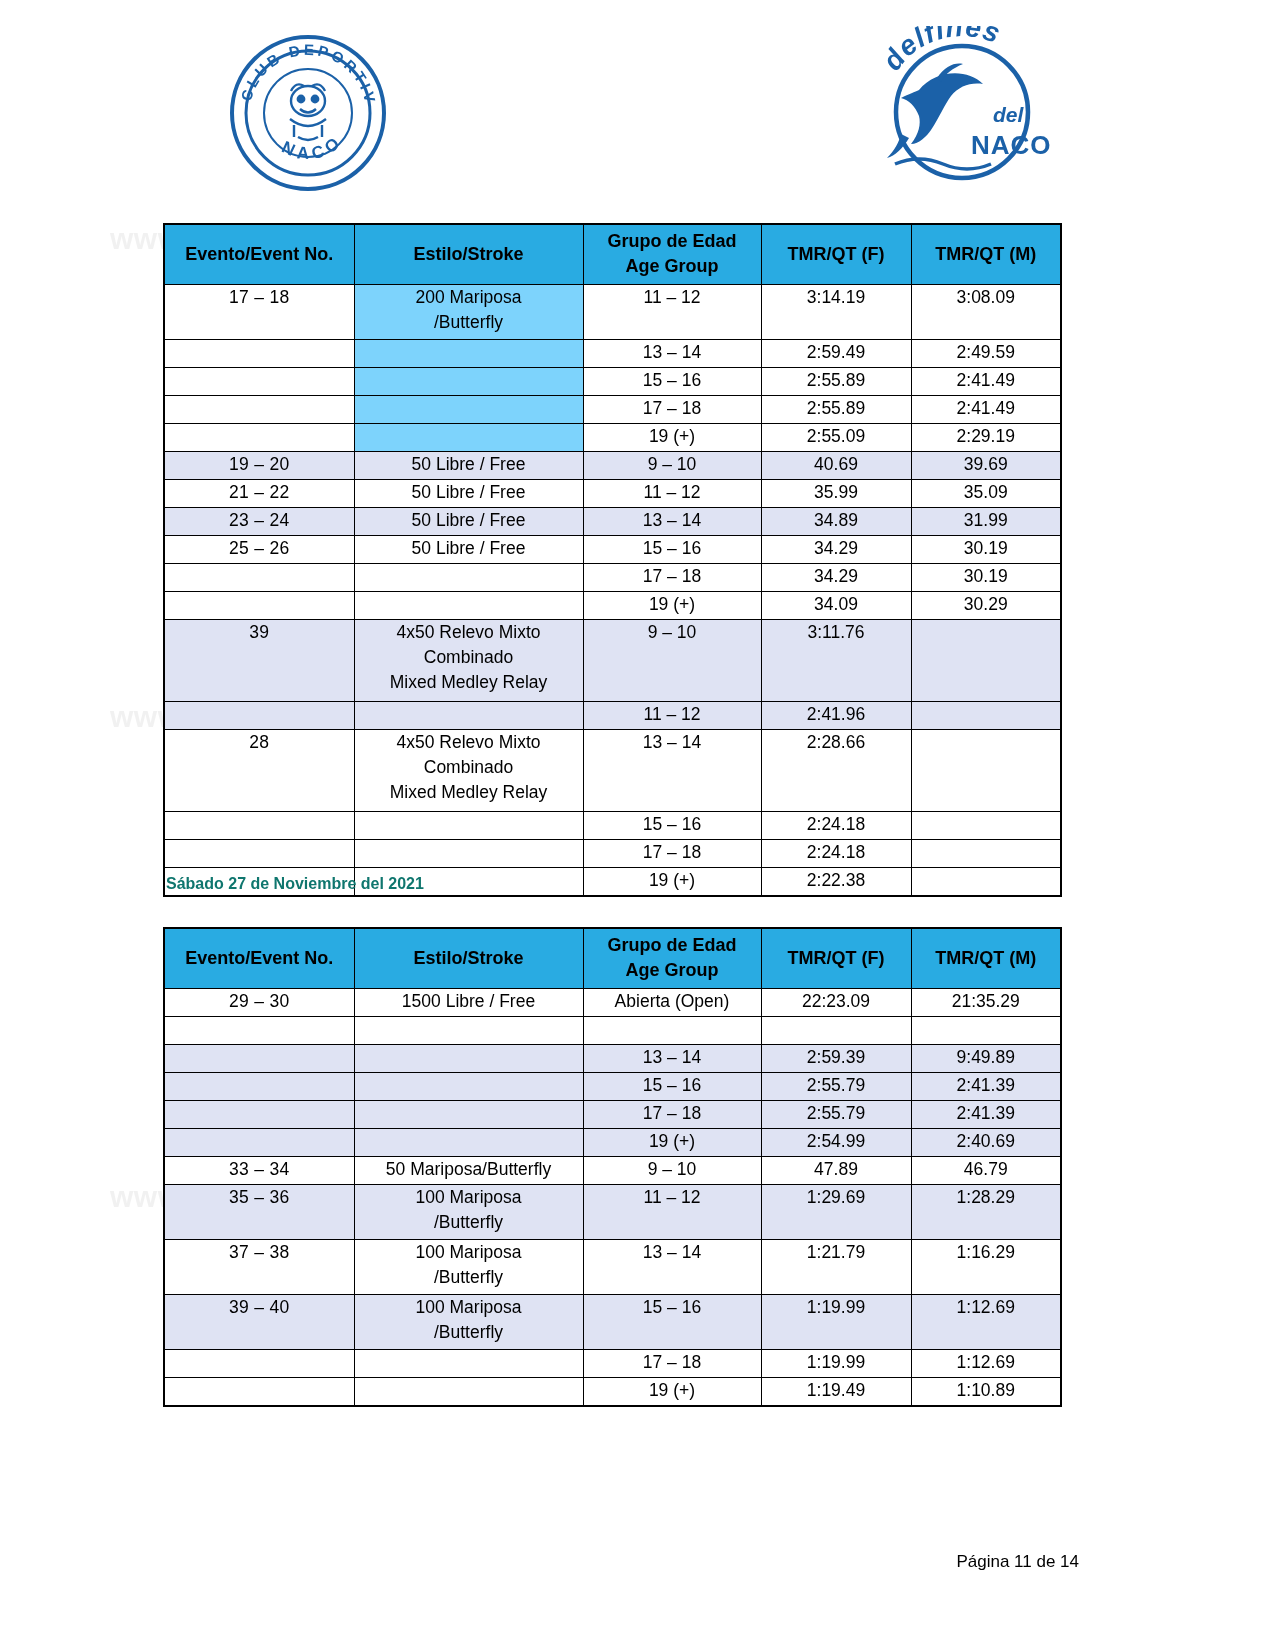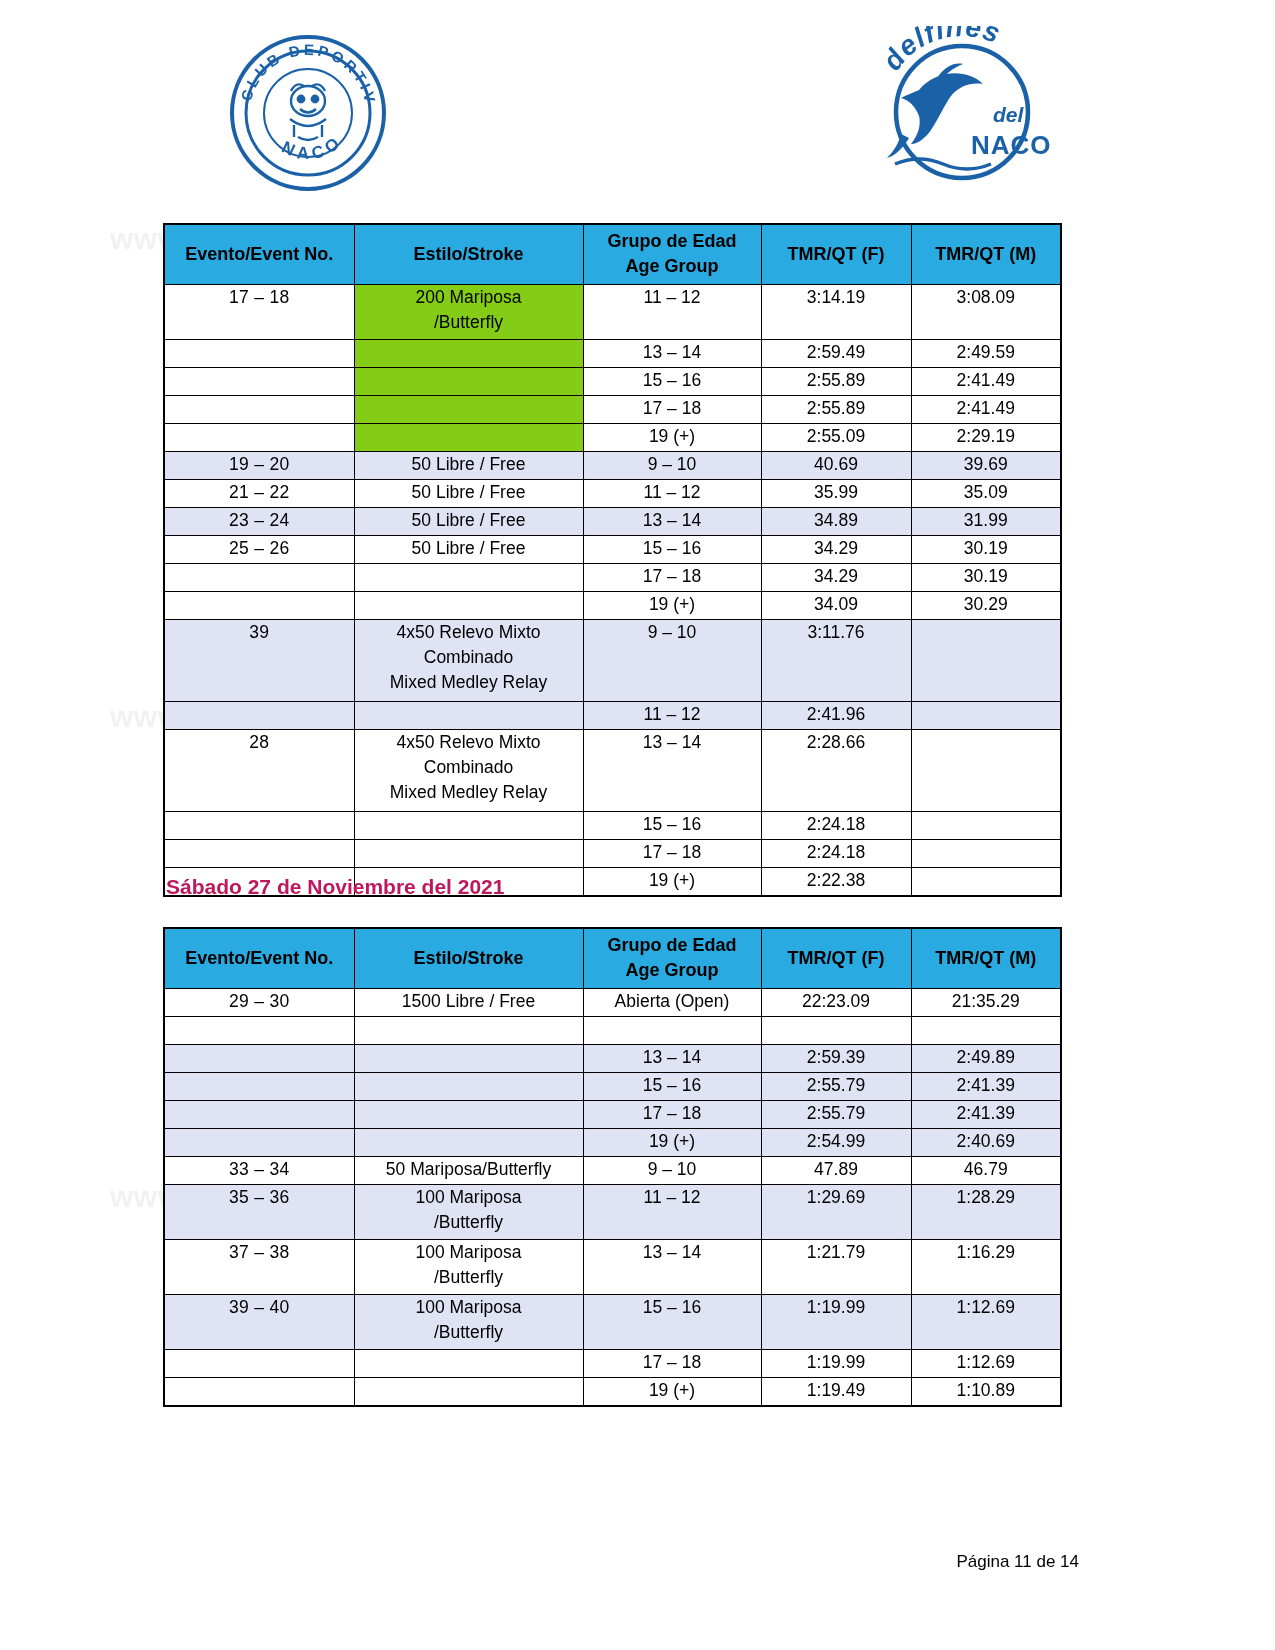--- a/index.html
+++ b/index.html
@@ -93,32 +93,32 @@
 
   
   tr.shade td {
     background-color: #dfe3f3;
     background-image:
       radial-gradient(circle at 1px 1px, rgba(255,255,255,.85) 0.6px, transparent 0.7px);
     background-size: 3px 3px;
     margin-top: 47px;
   }
   td.gold {
-    background: #84cc16;
+    background: #7dd3fc;
   }
   td.tall2 { height: 54px; }
   td.tall3 { height: 81px; }
 
   
   .date-heading {
     position: absolute;
     left: 166px;
-    font-size: 21px;
+    font-size: 16px;
     font-weight: bold;
-    color: #be185d;
+    color: #0f766e;
   }
 
   
   .footer {
     position: absolute;
     right: 196px;
     bottom: 78px;
     font-size: 17px;
     color: #000;
   }
@@ -392,21 +392,21 @@
             <td class="cell"></td>
             <td class="cell"></td>
             <td class="cell"></td>
             <td class="cell"></td>
           </tr>
           <tr class="shade">
             <td class="cell ev"></td>
             <td class="cell"></td>
             <td class="cell">13 – 14</td>
             <td class="cell">2:59.39</td>
-            <td class="cell">2:49.89</td>
+            <td class="cell">9:49.89</td>
           </tr>
           <tr class="shade">
             <td class="cell ev"></td>
             <td class="cell"></td>
             <td class="cell">15 – 16</td>
             <td class="cell">2:55.79</td>
             <td class="cell">2:41.39</td>
           </tr>
           <tr class="shade">
             <td class="cell ev"></td>

